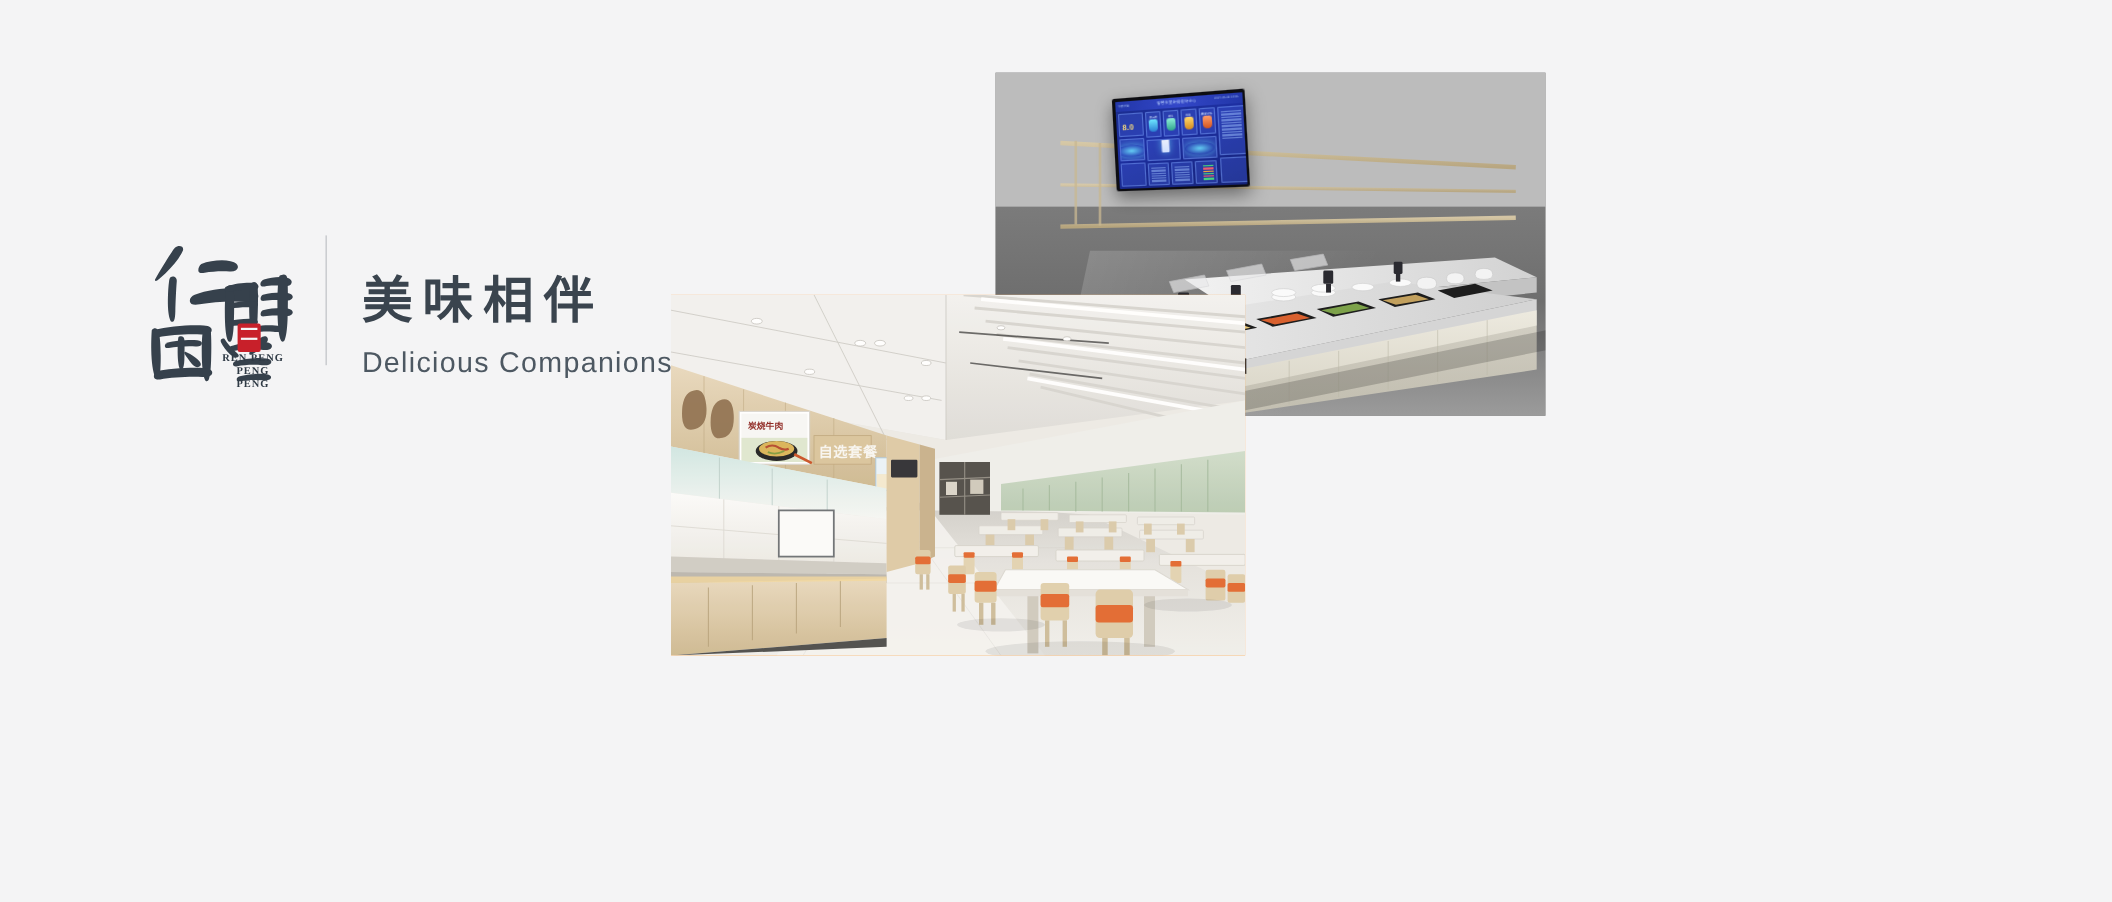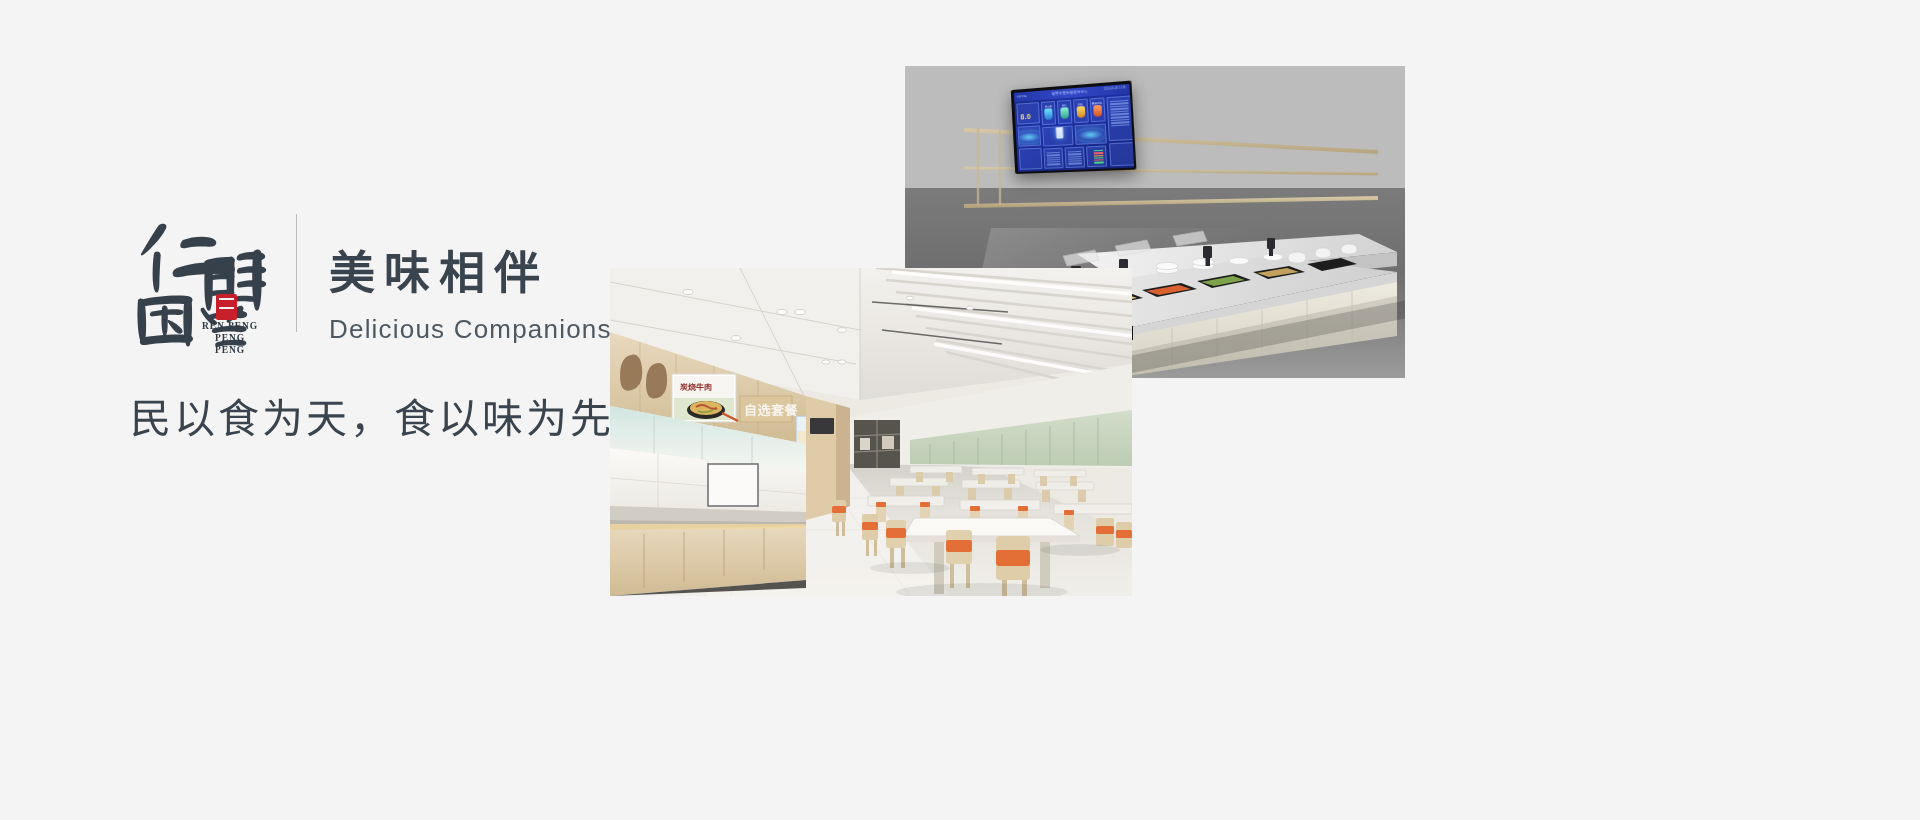--- a/index.html
+++ b/index.html
@@ -215,21 +215,20 @@
     </div>
 
     <div class="divider"></div>
 
     <div class="title-col">
       <div class="title-cn">美味相伴</div>
       <div class="title-en">Delicious Companionship</div>
     </div>
   </div>
 
-  <div class="tagline">民以食为天，食以味为先</div>
 
   <div class="render3d" title="智慧食堂自选档口 3D 效果图">
     <div class="r3d-wall"></div>
     <div class="r3d-floor"></div>
     <div class="r3d-floorsheen"></div>
 
     <div class="pergola">
       <svg viewBox="0 0 490 130" xmlns="http://www.w3.org/2000/svg" aria-hidden="true">
         <defs>
           <linearGradient id="wood" x1="0" y1="0" x2="0" y2="1">

